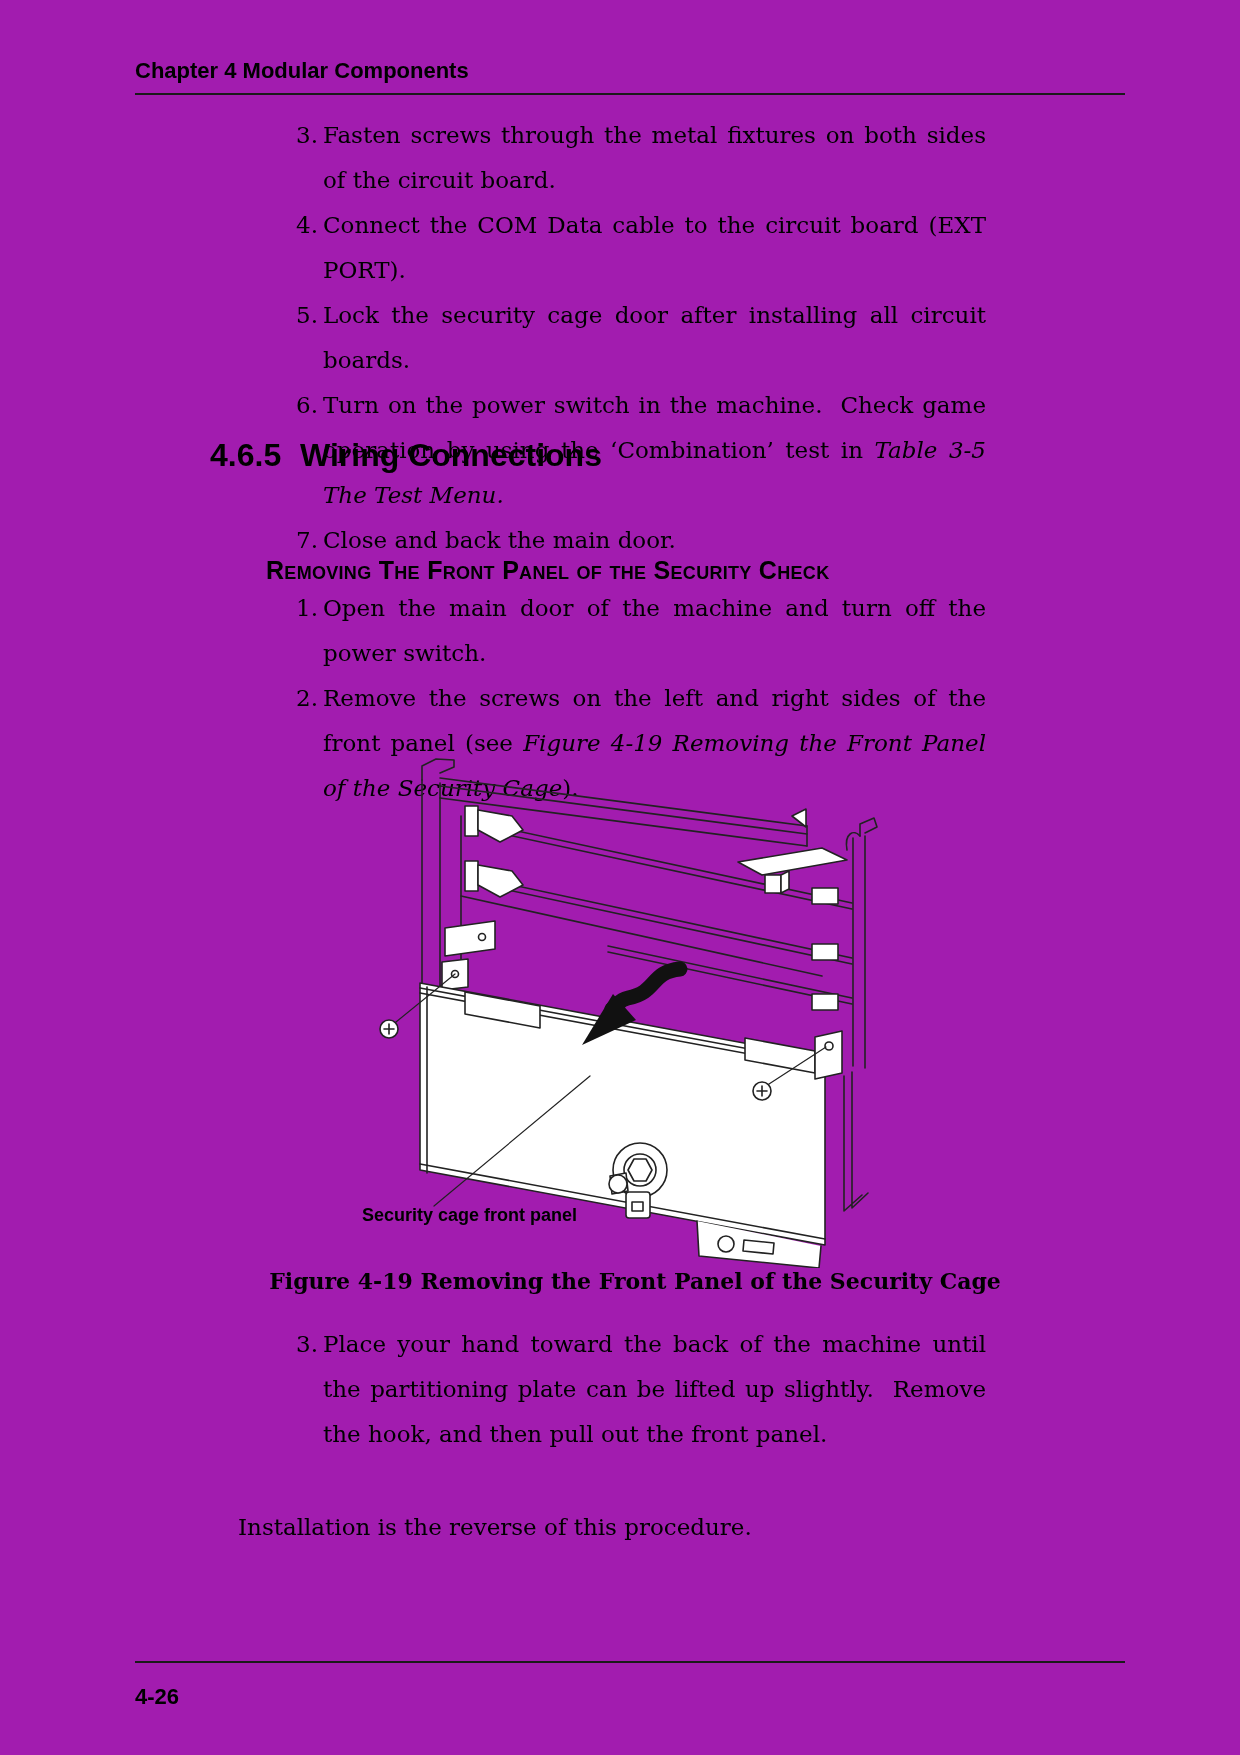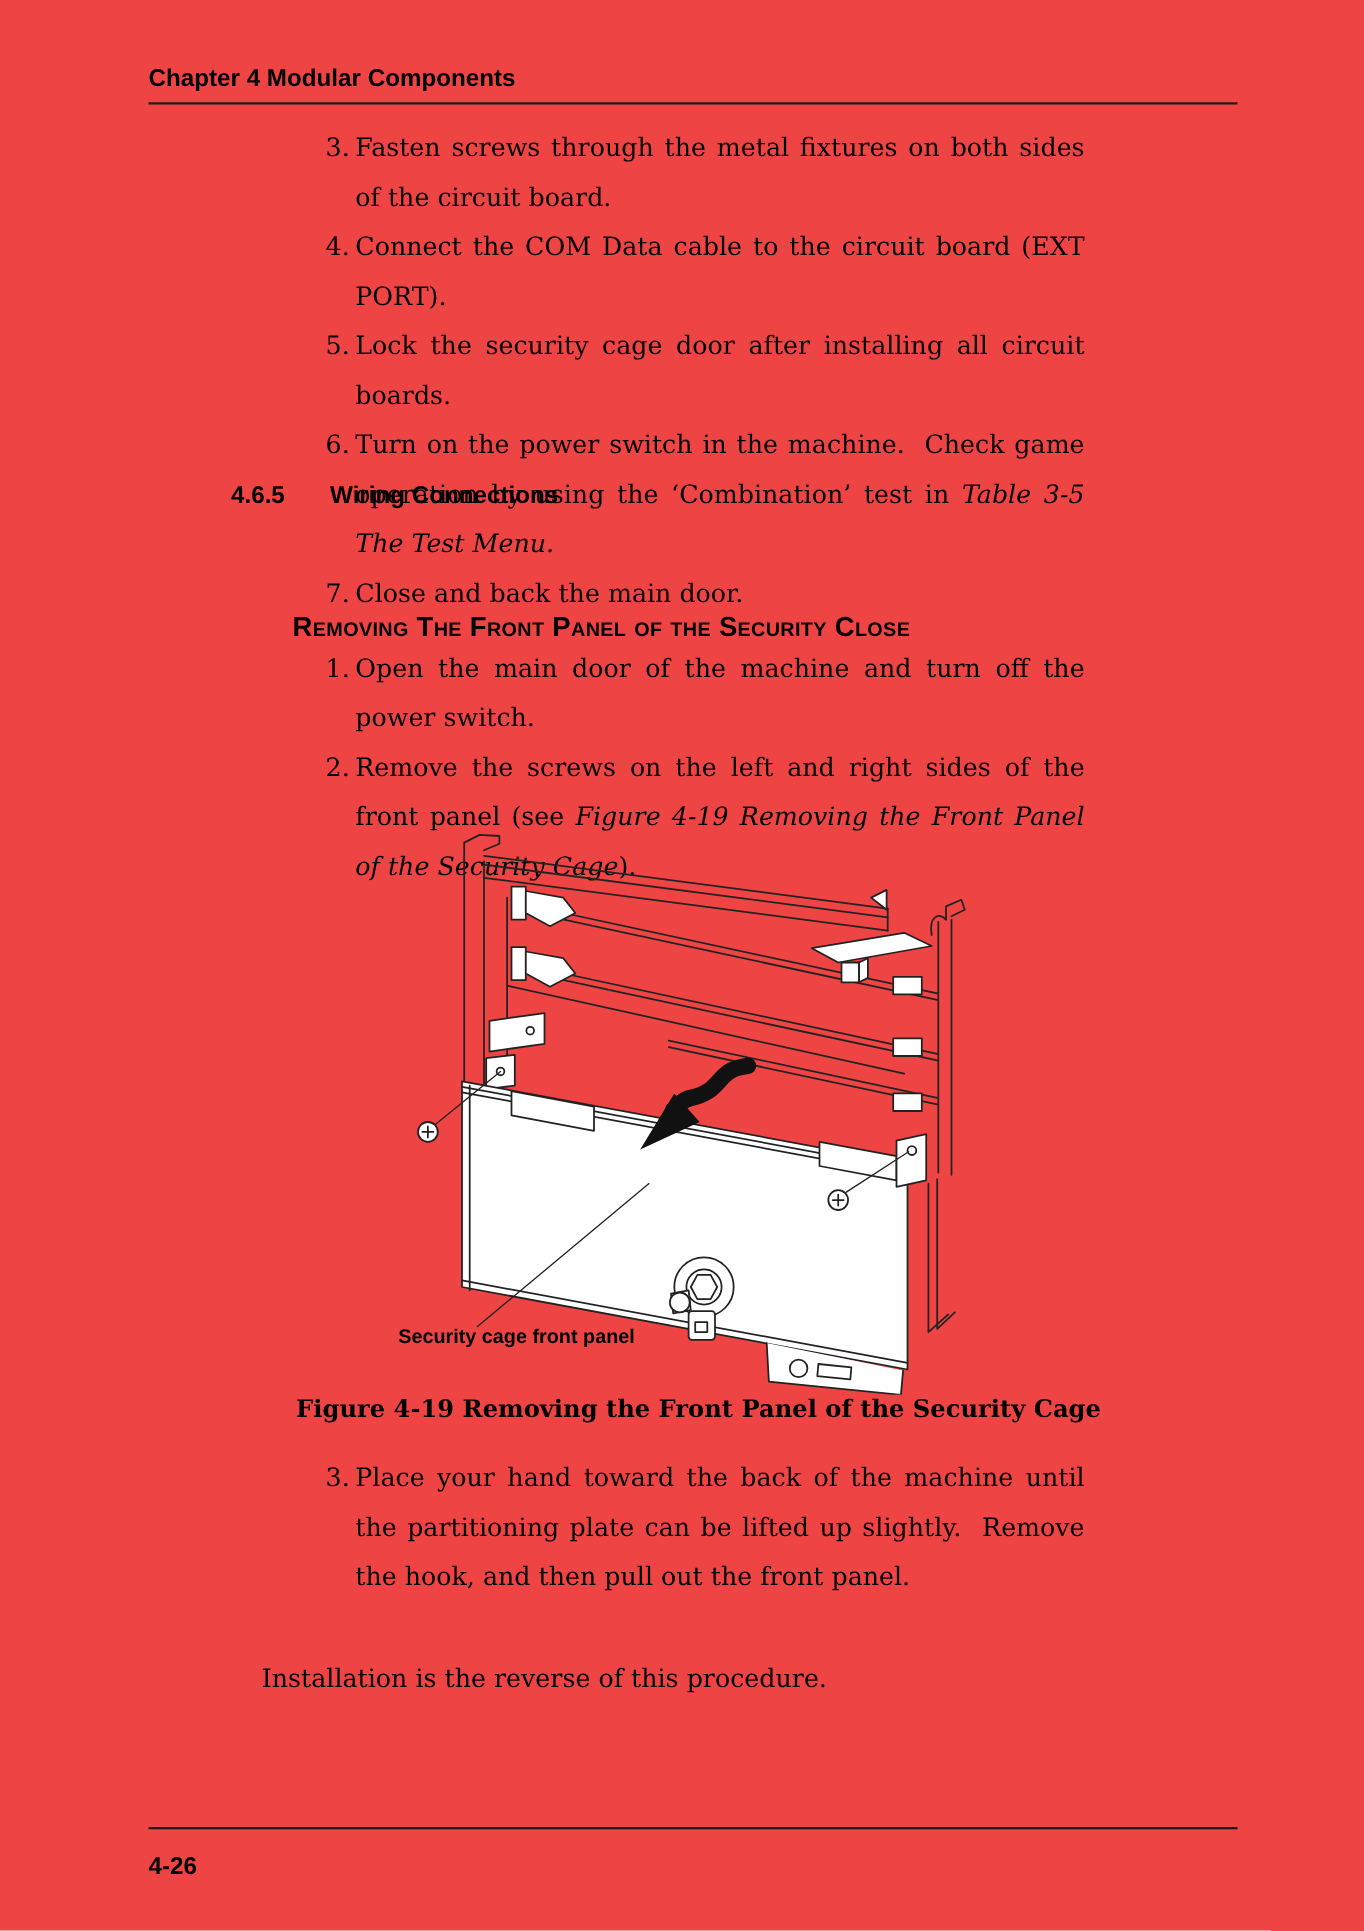--- a/index.html
+++ b/index.html
@@ -1,37 +1,37 @@
 <!DOCTYPE html>
 <html><head>
 <meta charset="utf-8">
 <style>
   html,body { margin:0; padding:0; background:#e8e8e8; }
   .page {
     position:relative; width:1240px; height:1755px; margin:0 auto;
-    background:#ef4444; color:#000;
+    background:#a21caf; color:#000;
     font-family:"DejaVu Serif", serif; overflow:hidden;
   }
   .running-header {
     position:absolute; left:135px; top:58px; width:990px;
     border-bottom:2px solid #1a1a1a; padding-bottom:9px;
     font-family:"Liberation Sans", sans-serif; font-weight:bold; font-size:22px;
   }
   .steps { position:absolute; font-size:23px; line-height:45px; }
   .steps .step { position:relative; }
   .steps .num { position:absolute; left:0; top:0; }
   .steps .txt { display:block; margin-left:27px; width:663px;
                 text-align:justify; white-space:pre-wrap; }
   .steps .txt i { font-style:italic; }
   .steps-top { left:296px; top:113px; }
   .steps-removal { left:296px; top:586px; }
   .steps-after { left:296px; top:1322px; }
   .section-heading {
     position:absolute; left:210px; top:437px; display:flex;
-    font-family:"Liberation Sans", sans-serif; font-weight:bold; font-size:22px;
+    font-family:"Liberation Sans", sans-serif; font-weight:bold; font-size:32px;
   }
   .section-heading .sec-no { width:90px; }
   .section-intro {
     position:absolute; left:239px; top:471px; width:771px;
     font-size:23px; line-height:45px; text-align:justify; white-space:pre-wrap;
   }
   .sub-heading {
     position:absolute; left:266px; top:556px;
     font-family:"Liberation Sans", sans-serif; font-weight:bold;
     font-variant:small-caps; font-size:25px; letter-spacing:0.3px;
@@ -84,21 +84,21 @@
       <span class="txt"><span>Close and back the main door.</span></span>
     </div>
   </div>
 
   <div class="section-heading">
     <span class="sec-no">4.6.5</span>
     <span>Wiring Connections</span>
   </div>
 
 
-  <div class="sub-heading">Removing The Front Panel of the Security Close</div>
+  <div class="sub-heading">Removing The Front Panel of the Security Check</div>
 
   <div class="steps steps-removal">
     <div class="step">
       <span class="num">1.</span>
       <span class="txt"><span>Open the main door of the machine and turn off the power switch.</span></span>
     </div>
     <div class="step">
       <span class="num">2.</span>
       <span class="txt"><span>Remove the screws on the left and right sides of the front panel (see </span><i>Figure 4-19 Removing the Front Panel of the Security Cage</i><span>).</span></span>
     </div>

